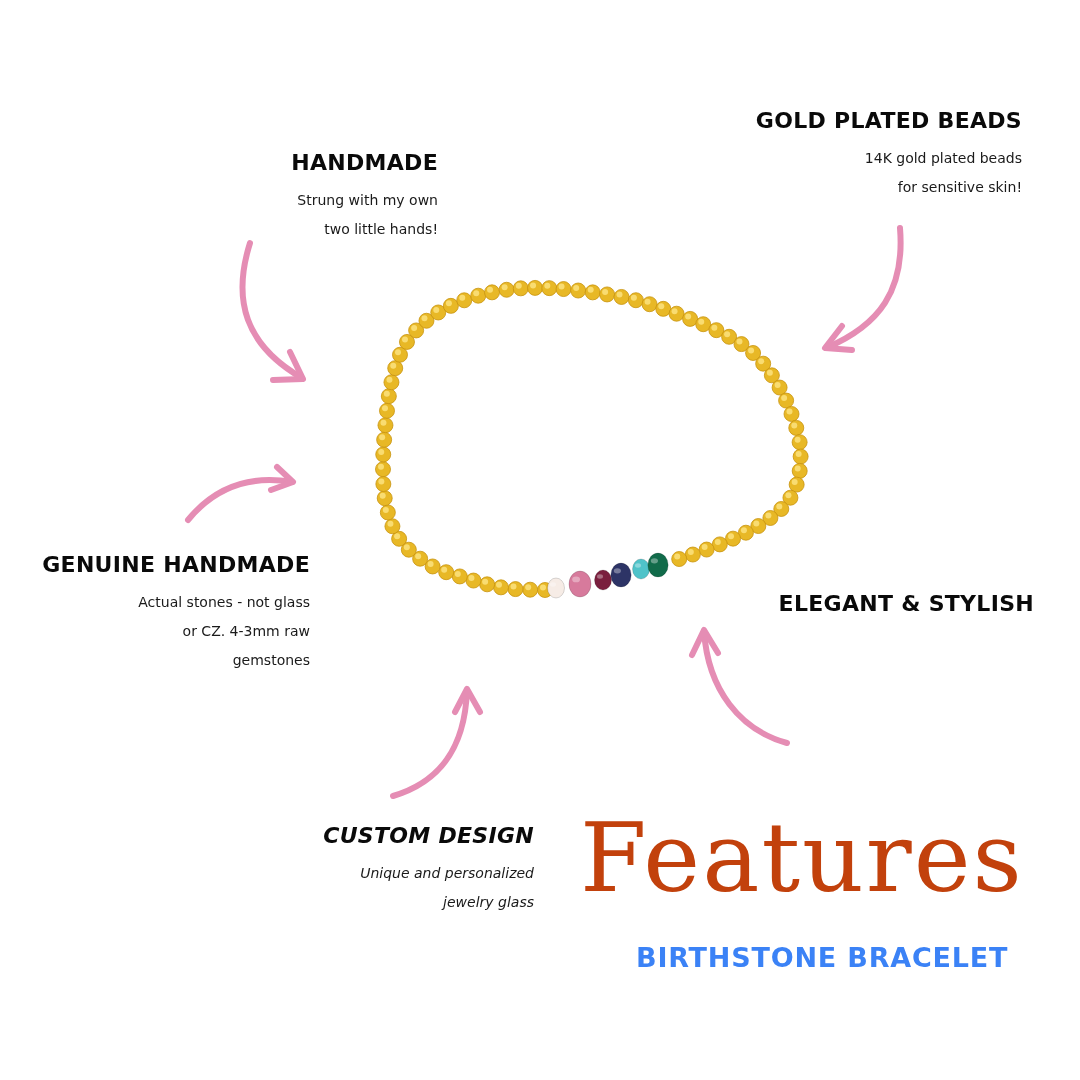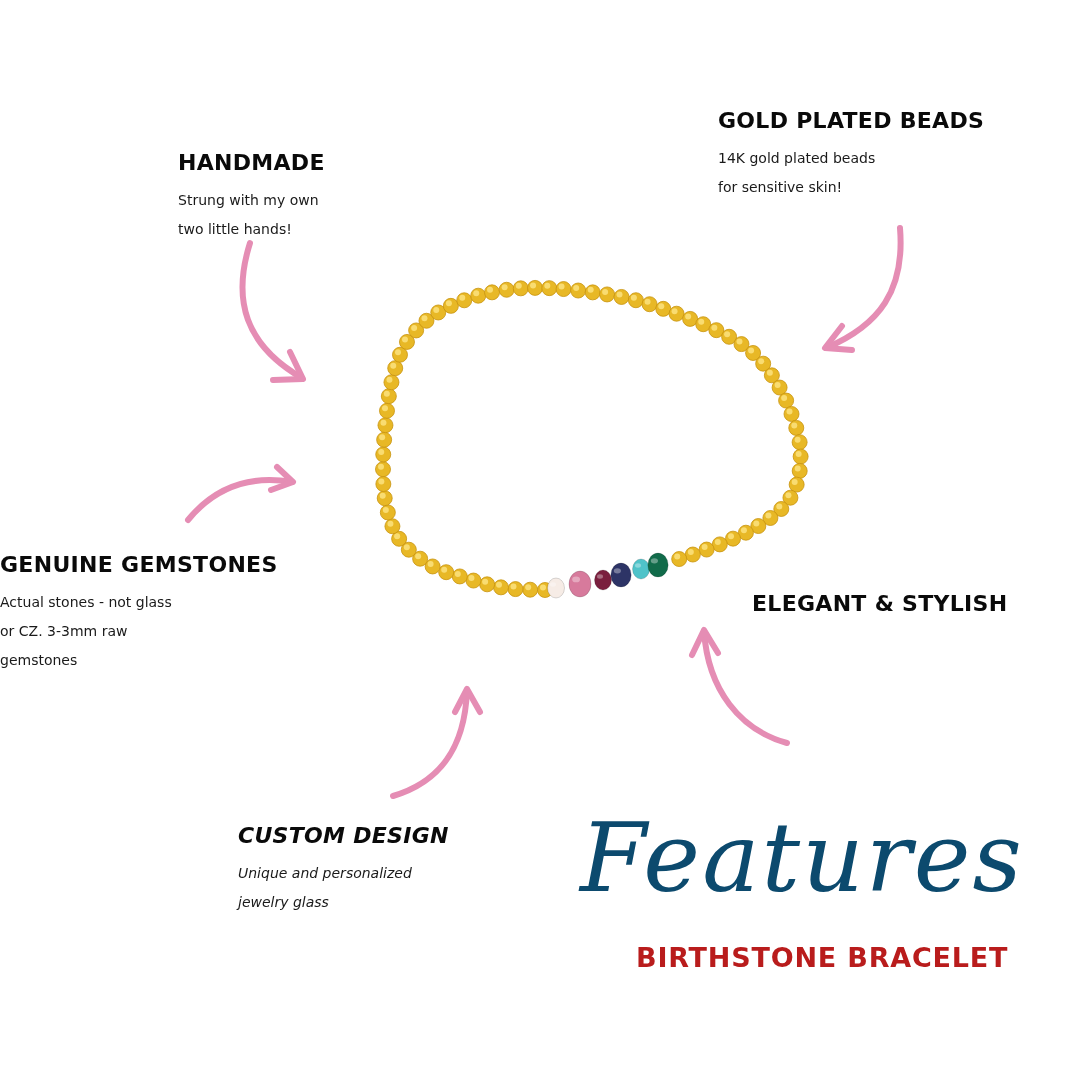--- a/index.html
+++ b/index.html
@@ -1,34 +1,34 @@
 <!DOCTYPE html>
 <html><head>
   <meta charset="utf-8">
   <style>
     html, body { margin: 0; padding: 0; background: #ffffff; }
     body { width: 1080px; height: 1080px; position: relative; overflow: hidden;
            font-family: "DejaVu Sans", sans-serif; color: #111; }
-    .feature { position: absolute; text-align: left; }
+    .feature { position: absolute; text-align: right; }
     .feature h2 { margin: 0; font-family: "DejaVu Sans", sans-serif; font-weight: 700;
                   font-size: 22px; letter-spacing: 0.3px; color: #0a0a0a; line-height: 1.2; }
     .feature p { margin: 10px 0 0 0; font-family: "DejaVu Sans", sans-serif; font-weight: 400;
                  font-size: 14px; line-height: 29px; color: #1a1a1a; }
     #f-handmade { left: 178px; top: 138px; width: 260px; margin-top: 12px; }
     #f-gold { left: 718px; top: 108px; width: 304px; }
     #f-gems { left: 0px; top: 552px; width: 310px; }
     #f-elegant { left: 752px; top: 591px; width: 282px; }
     #f-custom { left: 238px; top: 823px; width: 296px; font-style: italic; }
     svg.layer { position: absolute; left: 0; top: 0; }
     .title-script { position: absolute; left: 580px; top: 810px; width: 360px;
-                    font-family: "DejaVu Serif", serif; font-style: italic; font-weight: 300;
-                    font-size: 96px; color: #0c4a6e; letter-spacing: 2px; line-height: 1; }
+                    font-family: "DejaVu Serif", serif; font-weight: 300;
+                    font-size: 96px; color: #c2410c; letter-spacing: 2px; line-height: 1; }
     .title-sub { position: absolute; left: 636px; top: 942px; width: 372px;
                  font-family: "DejaVu Sans", sans-serif; font-weight: 700; font-size: 27px;
-                 letter-spacing: 0.8px; color: #b91c1c; white-space: nowrap; }
+                 letter-spacing: 0.8px; color: #3b82f6; white-space: nowrap; }
   </style>
 </head>
 <body>
 
 <svg class="layer" width="1080" height="1080">
   <g id="beads">
       <g>
         <circle cx="545" cy="590" r="7.5" fill="#e8b826" stroke="#c8930e" stroke-width="0.8"></circle>
         <circle cx="543" cy="587.5" r="3" fill="#fbe07a" opacity="0.9"></circle>
       </g>
@@ -365,24 +365,24 @@
 
 <div class="feature" id="f-gold">
   <h2>GOLD PLATED BEADS</h2>
   <p>
     <span>14K gold plated beads</span><br>
     <span>for sensitive skin!</span>
   </p>
 </div>
 
 <div class="feature" id="f-gems">
-  <h2>GENUINE GEMSTONES</h2>
+  <h2>GENUINE HANDMADE</h2>
   <p>
     <span>Actual stones - not glass</span><br>
-    <span>or CZ. 3-3mm raw</span><br>
+    <span>or CZ. 4-3mm raw</span><br>
     <span>gemstones</span>
   </p>
 </div>
 
 <div class="feature" id="f-elegant">
   <h2>ELEGANT &amp; STYLISH</h2>
 </div>
 
 <div class="feature" id="f-custom">
   <h2>CUSTOM DESIGN</h2>

